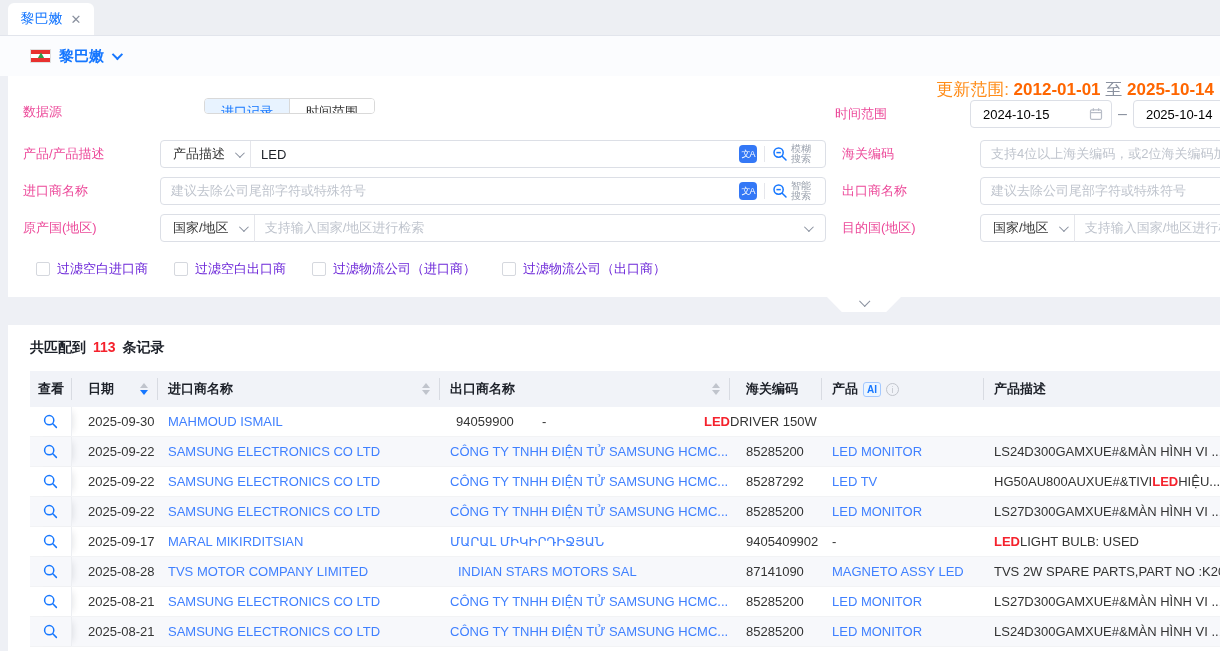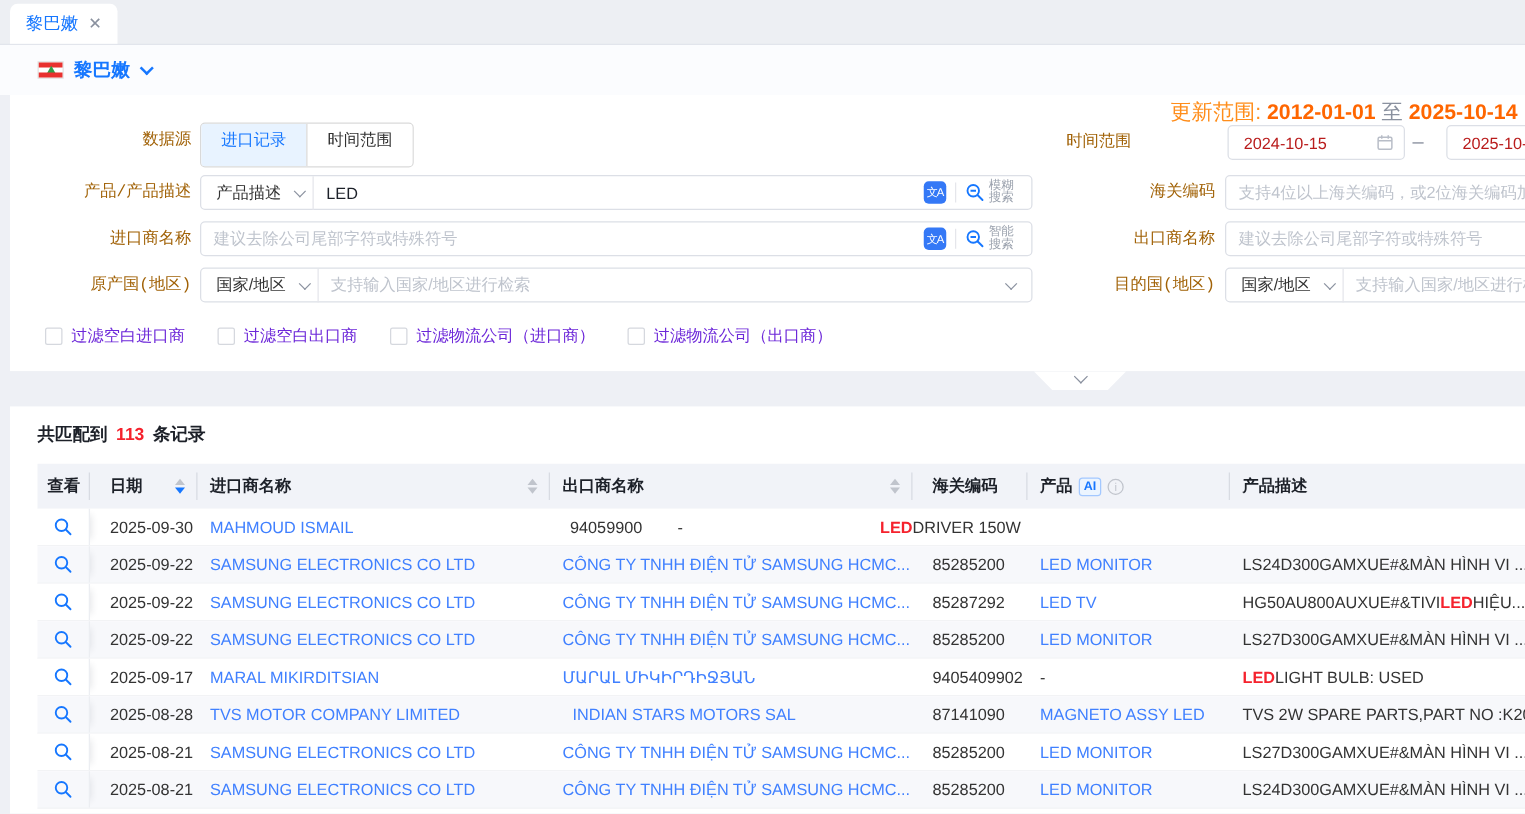--- a/index.html
+++ b/index.html
@@ -19,44 +19,44 @@
   .flag .stripe-top,.flag .stripe-bottom { position:absolute; left:0; right:0; height:4px; background:#e8312f; }
   .flag .stripe-top { top:0; } .flag .stripe-bottom { bottom:0; }
   .flag .cedar { position:absolute; left:50%; top:50%; transform:translate(-50%,-50%);
     width:0; height:0; border-left:4px solid transparent; border-right:4px solid transparent; border-bottom:7px solid #2e9e49; }
   .country-name { color:#1677ff; font-size:15px; font-weight:bold; }
   .chev { display:inline-block; width:8px; height:8px; border-right:2px solid #1677ff; border-bottom:2px solid #1677ff;
     transform:rotate(45deg) translateY(-2px); }
 
   
   .filter-card { position:relative; margin-left:8px; width:1212px; height:221px; background:#fff; }
-  .f-label { position:absolute; width:130px; text-align:right; font-size:13px; color:#a16207; line-height:28px;font-family:Liberation Mono, monospace; }
+  .f-label { position:absolute; width:130px; font-size:13px; color:#ec4899; line-height:28px; }
   .f-row { position:absolute; height:28px; }
 
-  .seg-group { display:flex; border:1px solid #d9d9d9; border-radius:4px; overflow:hidden; height:36px; }
+  .seg-group { display:flex; border:1px solid #d9d9d9; border-radius:4px; overflow:hidden; height:16px;margin-left:44px; }
   .seg { padding:0 16px; font-size:13px; line-height:26px; background:#fff; color:#333; cursor:pointer; }
   .seg + .seg { border-left:1px solid #d9d9d9; }
   .seg.active { background:#e8f3ff; color:#1677ff; border-left:none; }
 
   .input-box { border:1px solid #dcdfe6; border-radius:4px; background:#fff; height:28px;
     display:flex; align-items:center; font-size:13px; }
   .ph { color:#bfc4cd; }
   .sel-part { padding:0 8px 0 12px; color:#333; display:flex; align-items:center; gap:10px; white-space:nowrap; }
   .sel-chev { width:7px; height:7px; border-right:1.5px solid #8a919f; border-bottom:1.5px solid #8a919f;
     transform:rotate(45deg) translateY(-2px); }
   .v-div { width:1px; height:27px; background:#e5e6eb; }
   .inp-text { flex:1; padding:0 10px; white-space:nowrap; overflow:hidden; }
   .trans-icon { width:18px; height:18px; background:#3478f6; border-radius:4px; color:#fff;
     font-size:9px; line-height:18px; text-align:center; letter-spacing:-1px; flex:0 0 auto; cursor:pointer; }
   .mini-div { width:1px; height:16px; background:#e5e6eb; margin:0 7px; }
   .hint-2line { width:26px; font-size:10px; line-height:10px; color:#9aa1ad; margin:0 8px 0 3px; }
   .search-blue { flex:0 0 auto; cursor:pointer; }
 
   .date-box { border:1px solid #dcdfe6; border-radius:4px; height:28px; display:flex; align-items:center;
-    padding:0 8px 0 12px; font-size:13px; color:#b91c1c; background:#fff;margin-left:12px; }
+    padding:0 8px 0 12px; font-size:13px; color:#000000; background:#fff; }
   .dash { color:#8a919f; margin:0 6px; line-height:28px; }
 
   .upd-line { position:absolute; top:2px; right:6px; font-size:17px; white-space:nowrap; }
   .upd-label { color:#ff8d1a; }
   .upd-date { color:#ff6600; font-weight:bold; }
   .upd-to { color:#8a919f; }
 
   .chk-row { position:absolute; top:184px; left:28px; display:flex; gap:26px; }
   .chk-item { display:flex; align-items:center; gap:7px; font-size:13px; color:#6d28d9; cursor:pointer; }
   .chk-box { width:14px; height:14px; border:1px solid #d5d8de; border-radius:2px; background:#fff; }

